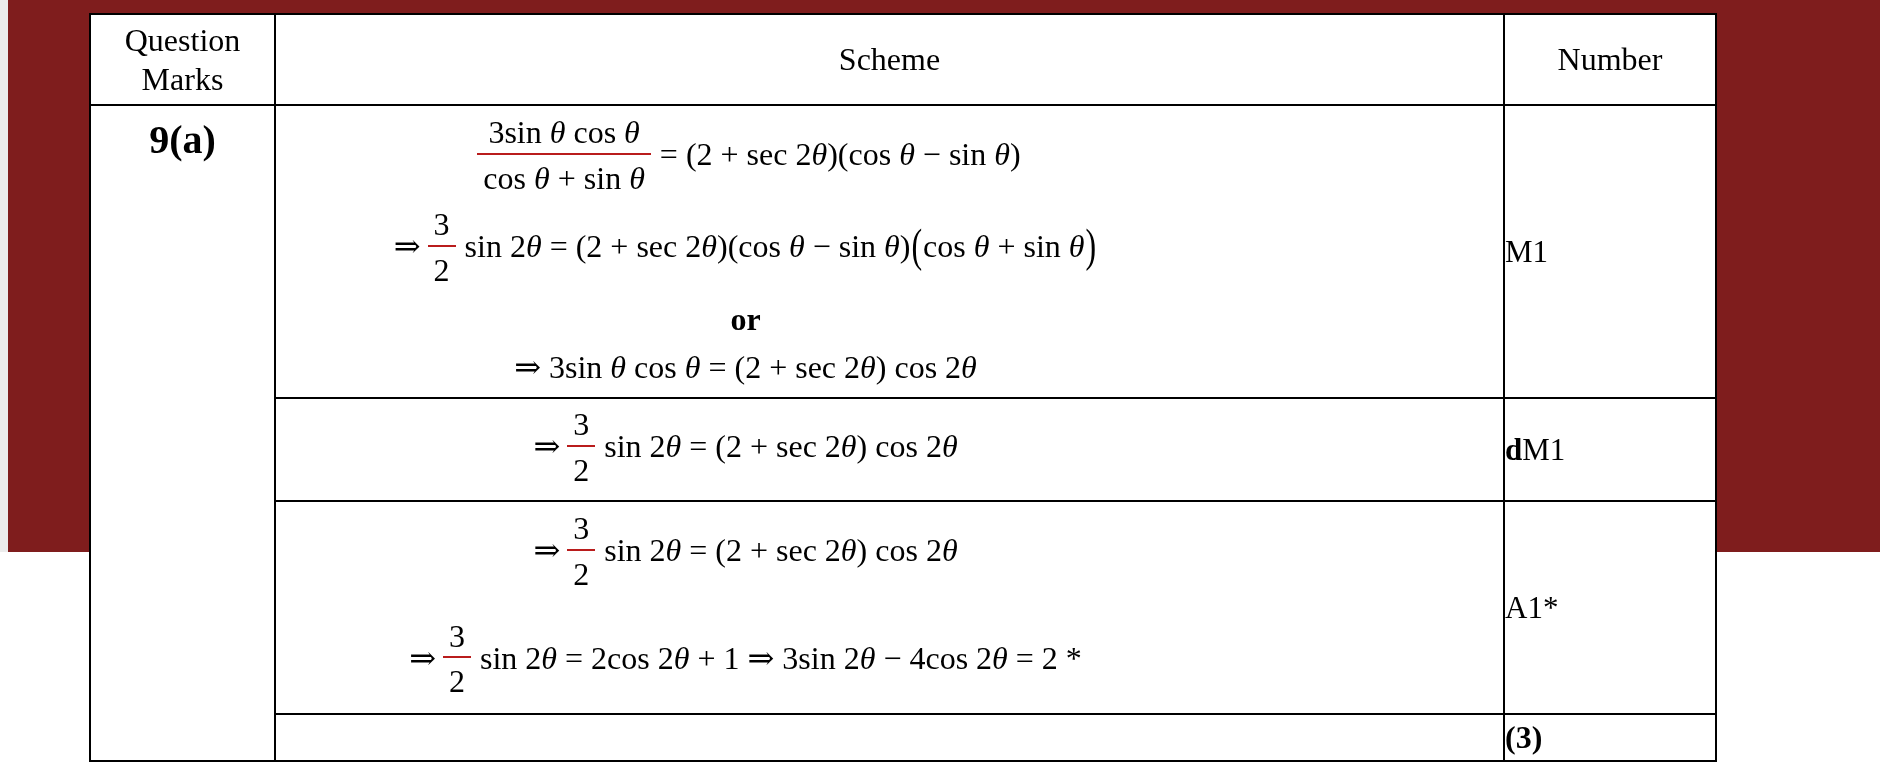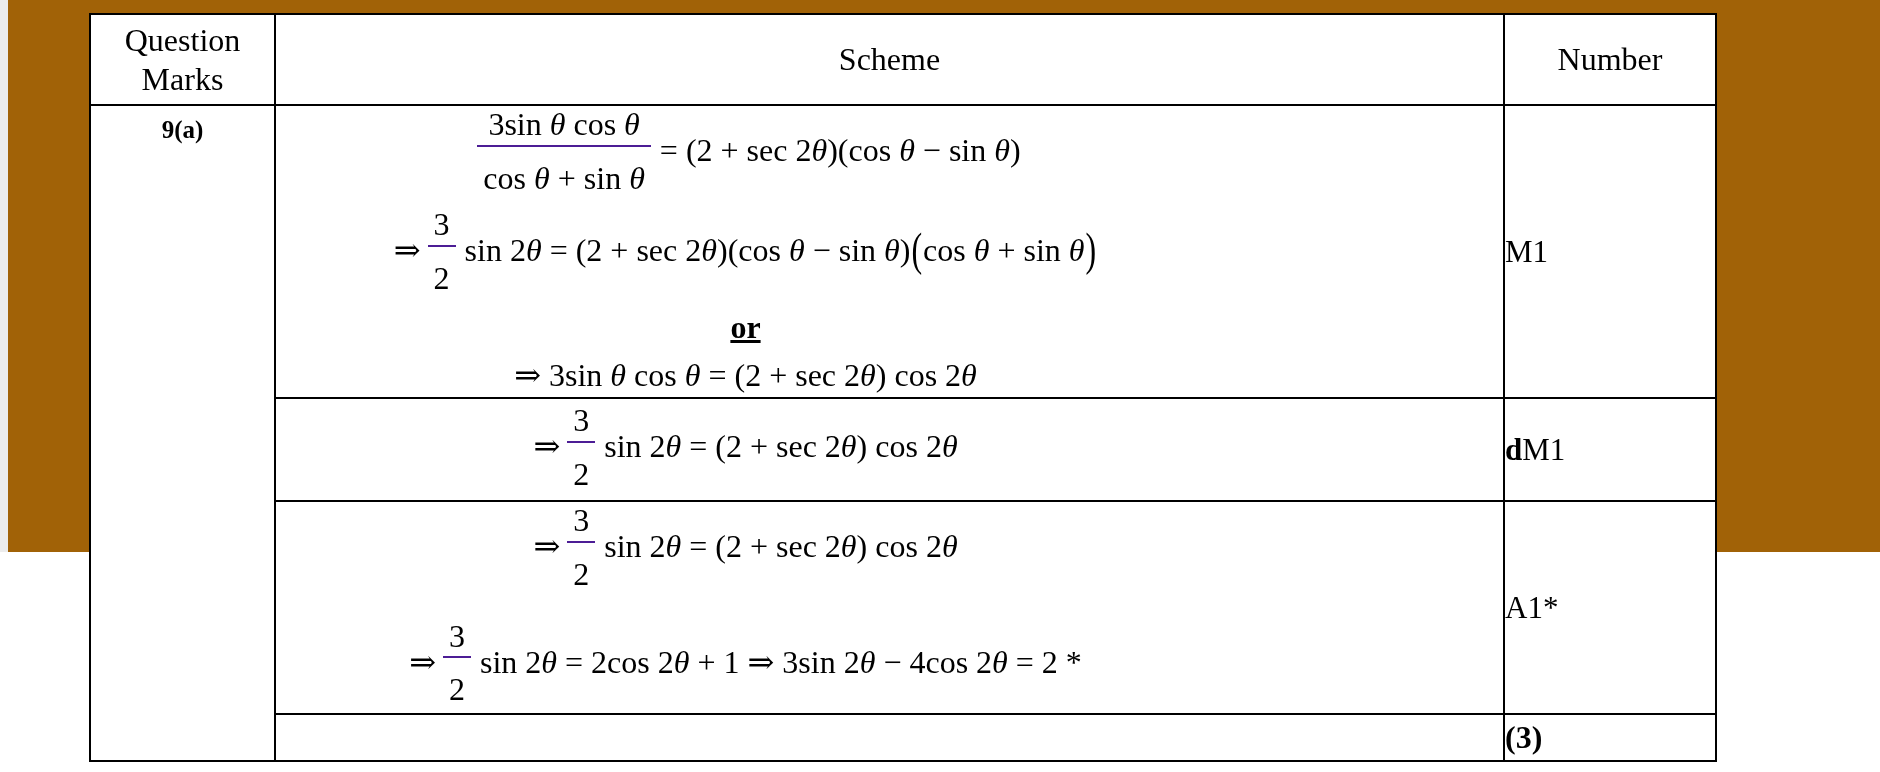--- a/index.html
+++ b/index.html
@@ -2,21 +2,21 @@
 <html><head>
 <meta charset="utf-8">
 <style>
   * { box-sizing: border-box; margin: 0; padding: 0; }
   html, body { background: #ffffff; }
   body { width: 1880px; height: 772px; overflow: hidden; }
   .page {
     position: relative;
     width: 1880px;
     height: 552px;
-    background: #a16207;
+    background: #7f1d1d;
     color: #000000;
     font-family: "Liberation Serif", "DejaVu Serif", serif;
   }
   .edge-strip {
     position: absolute;
     left: 0; top: 0;
     width: 8px; height: 100%;
     background: #ececec;
   }
   table.ms {
@@ -42,21 +42,21 @@
     font-weight: normal;
     font-size: 32px;
     text-align: center;
     vertical-align: middle;
     line-height: 1.2;
   }
   td.qcell {
     vertical-align: top;
     text-align: center;
     font-weight: bold;
-    font-size: 25px;
+    font-size: 40px;
     padding-top: 10px;
   }
   td.scheme {
     vertical-align: middle;
     font-size: 32px;
     padding-right: 296px; 
     padding-left: 8px;
   }
   td.marks {
     vertical-align: middle;
@@ -68,34 +68,34 @@
     display: flex;
     flex-direction: column;
     align-items: center;
     justify-content: center;
     height: 100%;
   }
   .stack.g-m1 { gap: 10px; }
   .stack.g-a1 { gap: 26px; }
   .eq { white-space: nowrap; }
   .eq i { font-style: italic; }
-  .or { font-weight: bold; text-decoration: underline; }
+  .or { font-weight: bold; }
   .frac {
     display: inline-flex;
     flex-direction: column;
     align-items: stretch;
     vertical-align: middle;
     text-align: center;
     line-height: 1.12;
     margin: 0 9px 0 7px;
     position: relative;
     top: -2px;
   }
-  .frac .num { border-bottom: 2px solid #4c1d95; padding: 0 6px 2px; }
-  .frac .den { padding: 14px 6px 0; }
+  .frac .num { border-bottom: 2px solid #b91c1c; padding: 0 6px 2px; }
+  .frac .den { padding: 6px 6px 0; }
   .bigp {
     display: inline-block;
     transform: scaleY(1.45);
     transform-origin: 50% 55%;
     padding: 0 1px;
   }
 </style>
 </head>
 <body>
 

